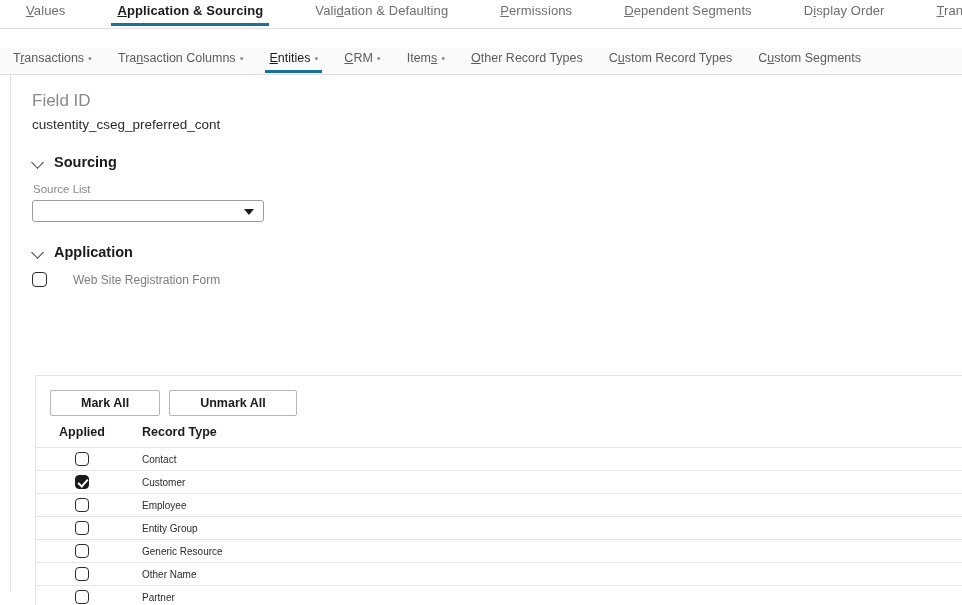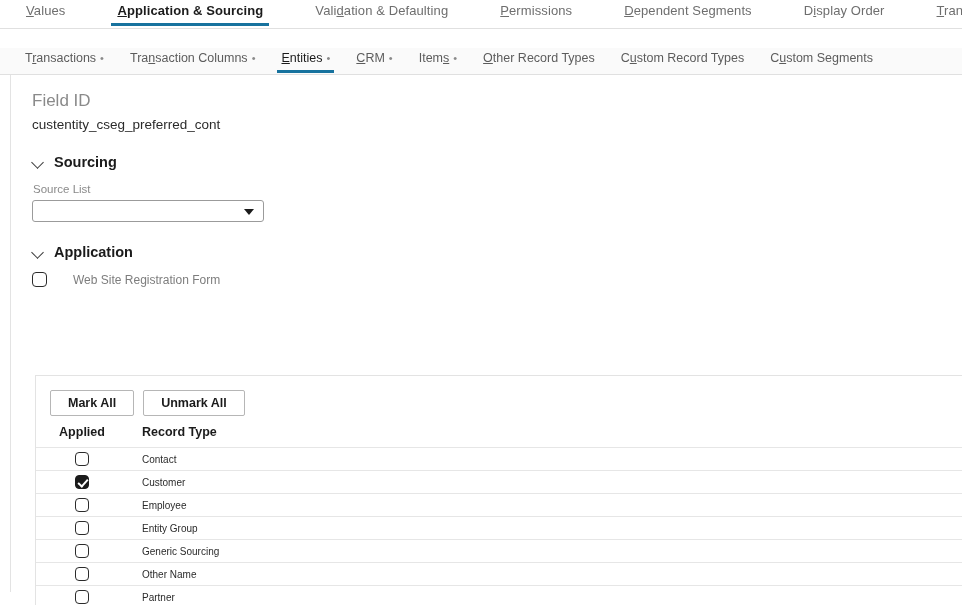--- a/index.html
+++ b/index.html
@@ -55,21 +55,20 @@
   
   .sub-tabs-wrap {
     padding-top: 19px;
     background: #fff;
   }
   .sub-tabs {
     position: relative;
     height: 27px;
     display: flex;
     align-items: flex-start;
-    padding-left: 12px;
     background: #fafafa;
   }
   .sub-tabs::after {
     content: "";
     position: absolute;
     left: 0; right: 0; bottom: 0;
     height: 1px;
     background: #e0e0e0;
   }
   .sub-tab {
@@ -209,21 +208,21 @@
     padding: 14px 0 0 14px;
   }
   .btn {
     font-family: "Liberation Sans", sans-serif;
     font-size: 12.5px;
     font-weight: bold;
     color: #1b1b1b;
     background: #fff;
     border: 1px solid #b6b6b6;
     border-radius: 2px;
-    padding: 5px 17px;
+    padding: 5px 30px;
     cursor: pointer;
     white-space: nowrap;
   }
   table.rt {
     width: 100%;
     border-collapse: collapse;
     margin-top: 9px;
   }
   table.rt th {
     font-size: 12.5px;
@@ -345,21 +344,21 @@
           <tr>
             <td class="c-applied"><span class="cbox-sm"></span></td>
             <td class="c-type">Employee</td>
           </tr>
           <tr>
             <td class="c-applied"><span class="cbox-sm"></span></td>
             <td class="c-type">Entity Group</td>
           </tr>
           <tr>
             <td class="c-applied"><span class="cbox-sm"></span></td>
-            <td class="c-type">Generic Sourcing</td>
+            <td class="c-type">Generic Resource</td>
           </tr>
           <tr>
             <td class="c-applied"><span class="cbox-sm"></span></td>
             <td class="c-type">Other Name</td>
           </tr>
           <tr>
             <td class="c-applied"><span class="cbox-sm"></span></td>
             <td class="c-type">Partner</td>
           </tr>
         </tbody>

